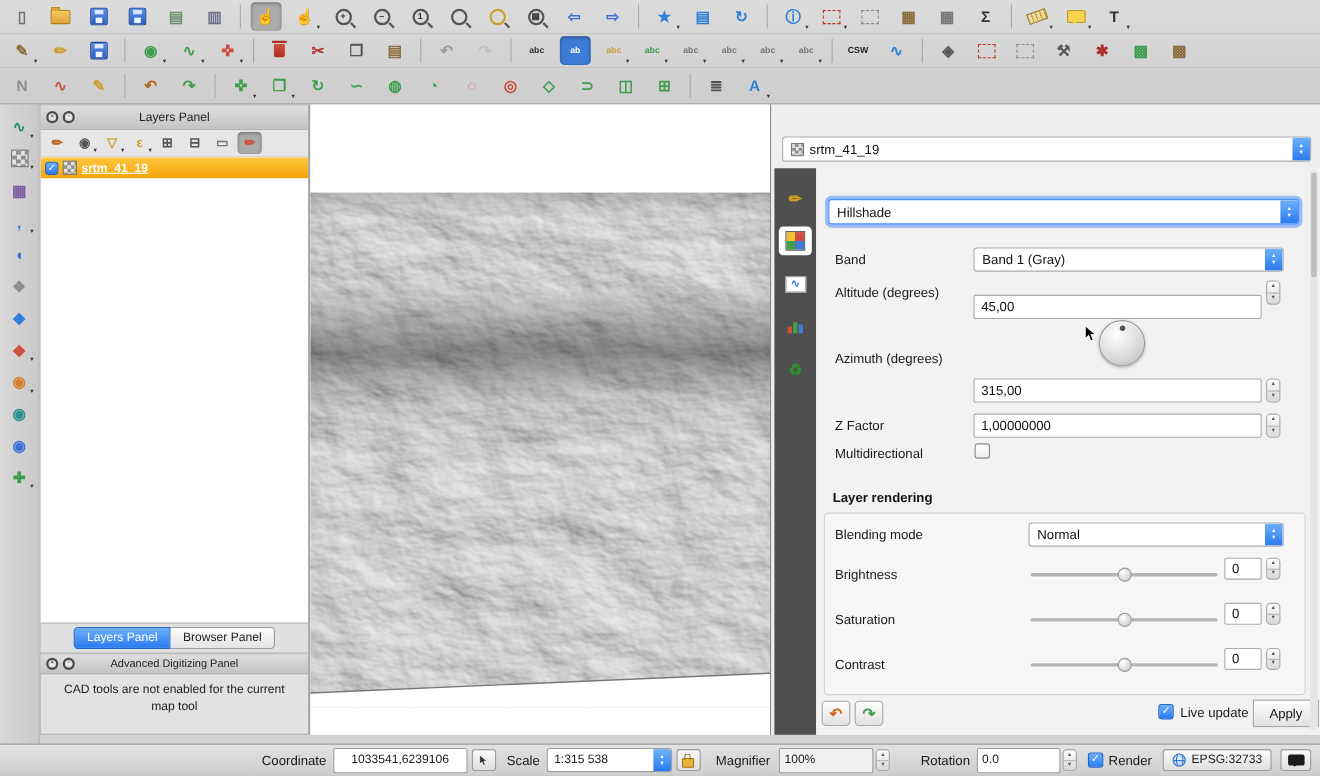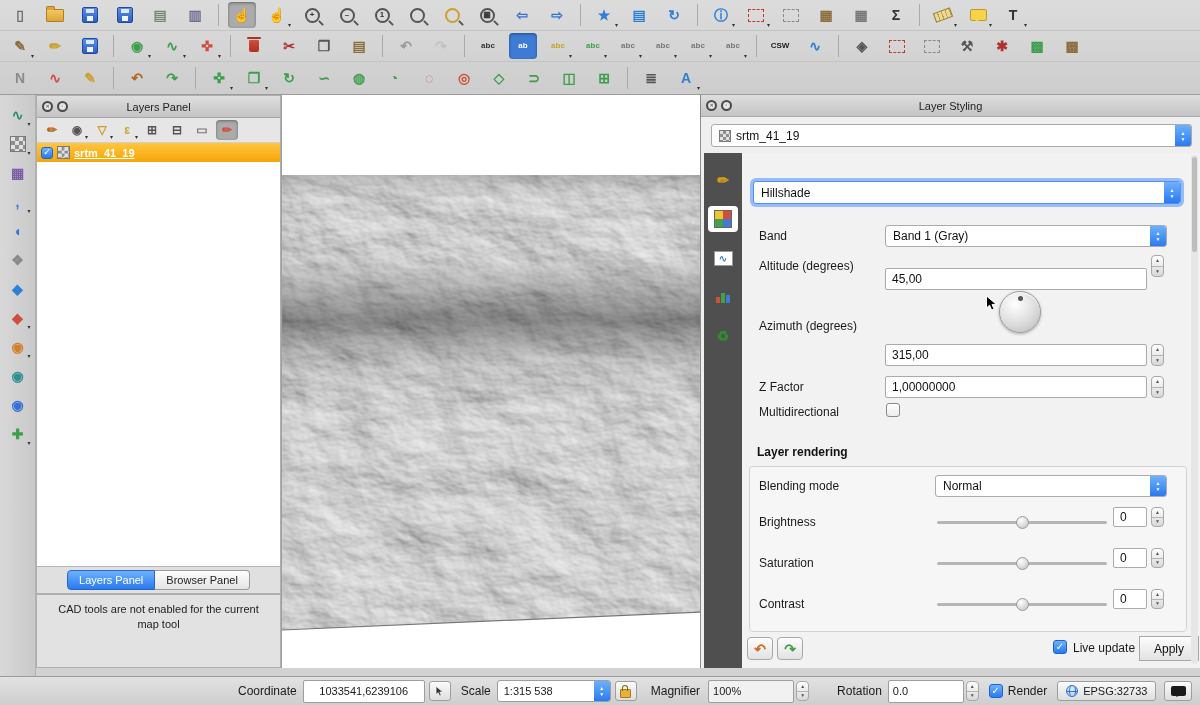--- a/index.html
+++ b/index.html
@@ -508,20 +508,25 @@
         <span class="lname">srtm_41_19</span>
       </div>
     </div>
     <div class="ptabs">
       <div class="ptab active">Layers Panel</div>
       <div class="ptab">Browser Panel</div>
     </div>
   </div>
 
   <div id="adv-panel">
+    <div class="phead">
+      <span class="pcirc">✕</span>
+      <span class="pcirc">▫</span>
+      <div class="ptitle">Advanced Digitizing Panel</div>
+    </div>
     <div class="cadmsg">CAD tools are not enabled for the current map tool</div>
   </div>
 
   <div id="map">
     <svg id="terrain" width="419" height="468" viewBox="0 0 419 468" preserveAspectRatio="none">
       <defs>
         <filter id="hs" x="0" y="0" width="100%" height="100%">
           <feTurbulence type="fractalNoise" baseFrequency="0.013 0.02" numOctaves="5" seed="8" stitchTiles="stitch" result="n"></feTurbulence>
           <feDiffuseLighting in="n" lighting-color="#ffffff" surfaceScale="5.5" diffuseConstant="0.92">
             <feDistantLight azimuth="315" elevation="42"></feDistantLight>
@@ -538,25 +543,20 @@
         </linearGradient>
       </defs>
       <rect width="419" height="468" fill="#bdbdbd" filter="url(#hs)"></rect>
       <rect width="419" height="468" fill="url(#ridge)"></rect>
       <polygon points="0,468 0,455 419,437 419,468" fill="#ffffff"></polygon>
       <line x1="0" y1="455" x2="419" y2="437" stroke="#777777" stroke-width="1.2"></line>
     </svg>
   </div>
 
   <div id="styling">
-    <div class="phead">
-      <span class="pcirc">✕</span>
-      <span class="pcirc">▫</span>
-      <div class="ptitle">Layer Styling</div>
-    </div>
 
     <div class="combo layersel">
       <span class="i-checker tiny"></span>
       <span class="cval">srtm_41_19</span>
       <span class="cbtn">
           <i>▲</i>
           <i>▼</i>
         </span>
     </div>
 

